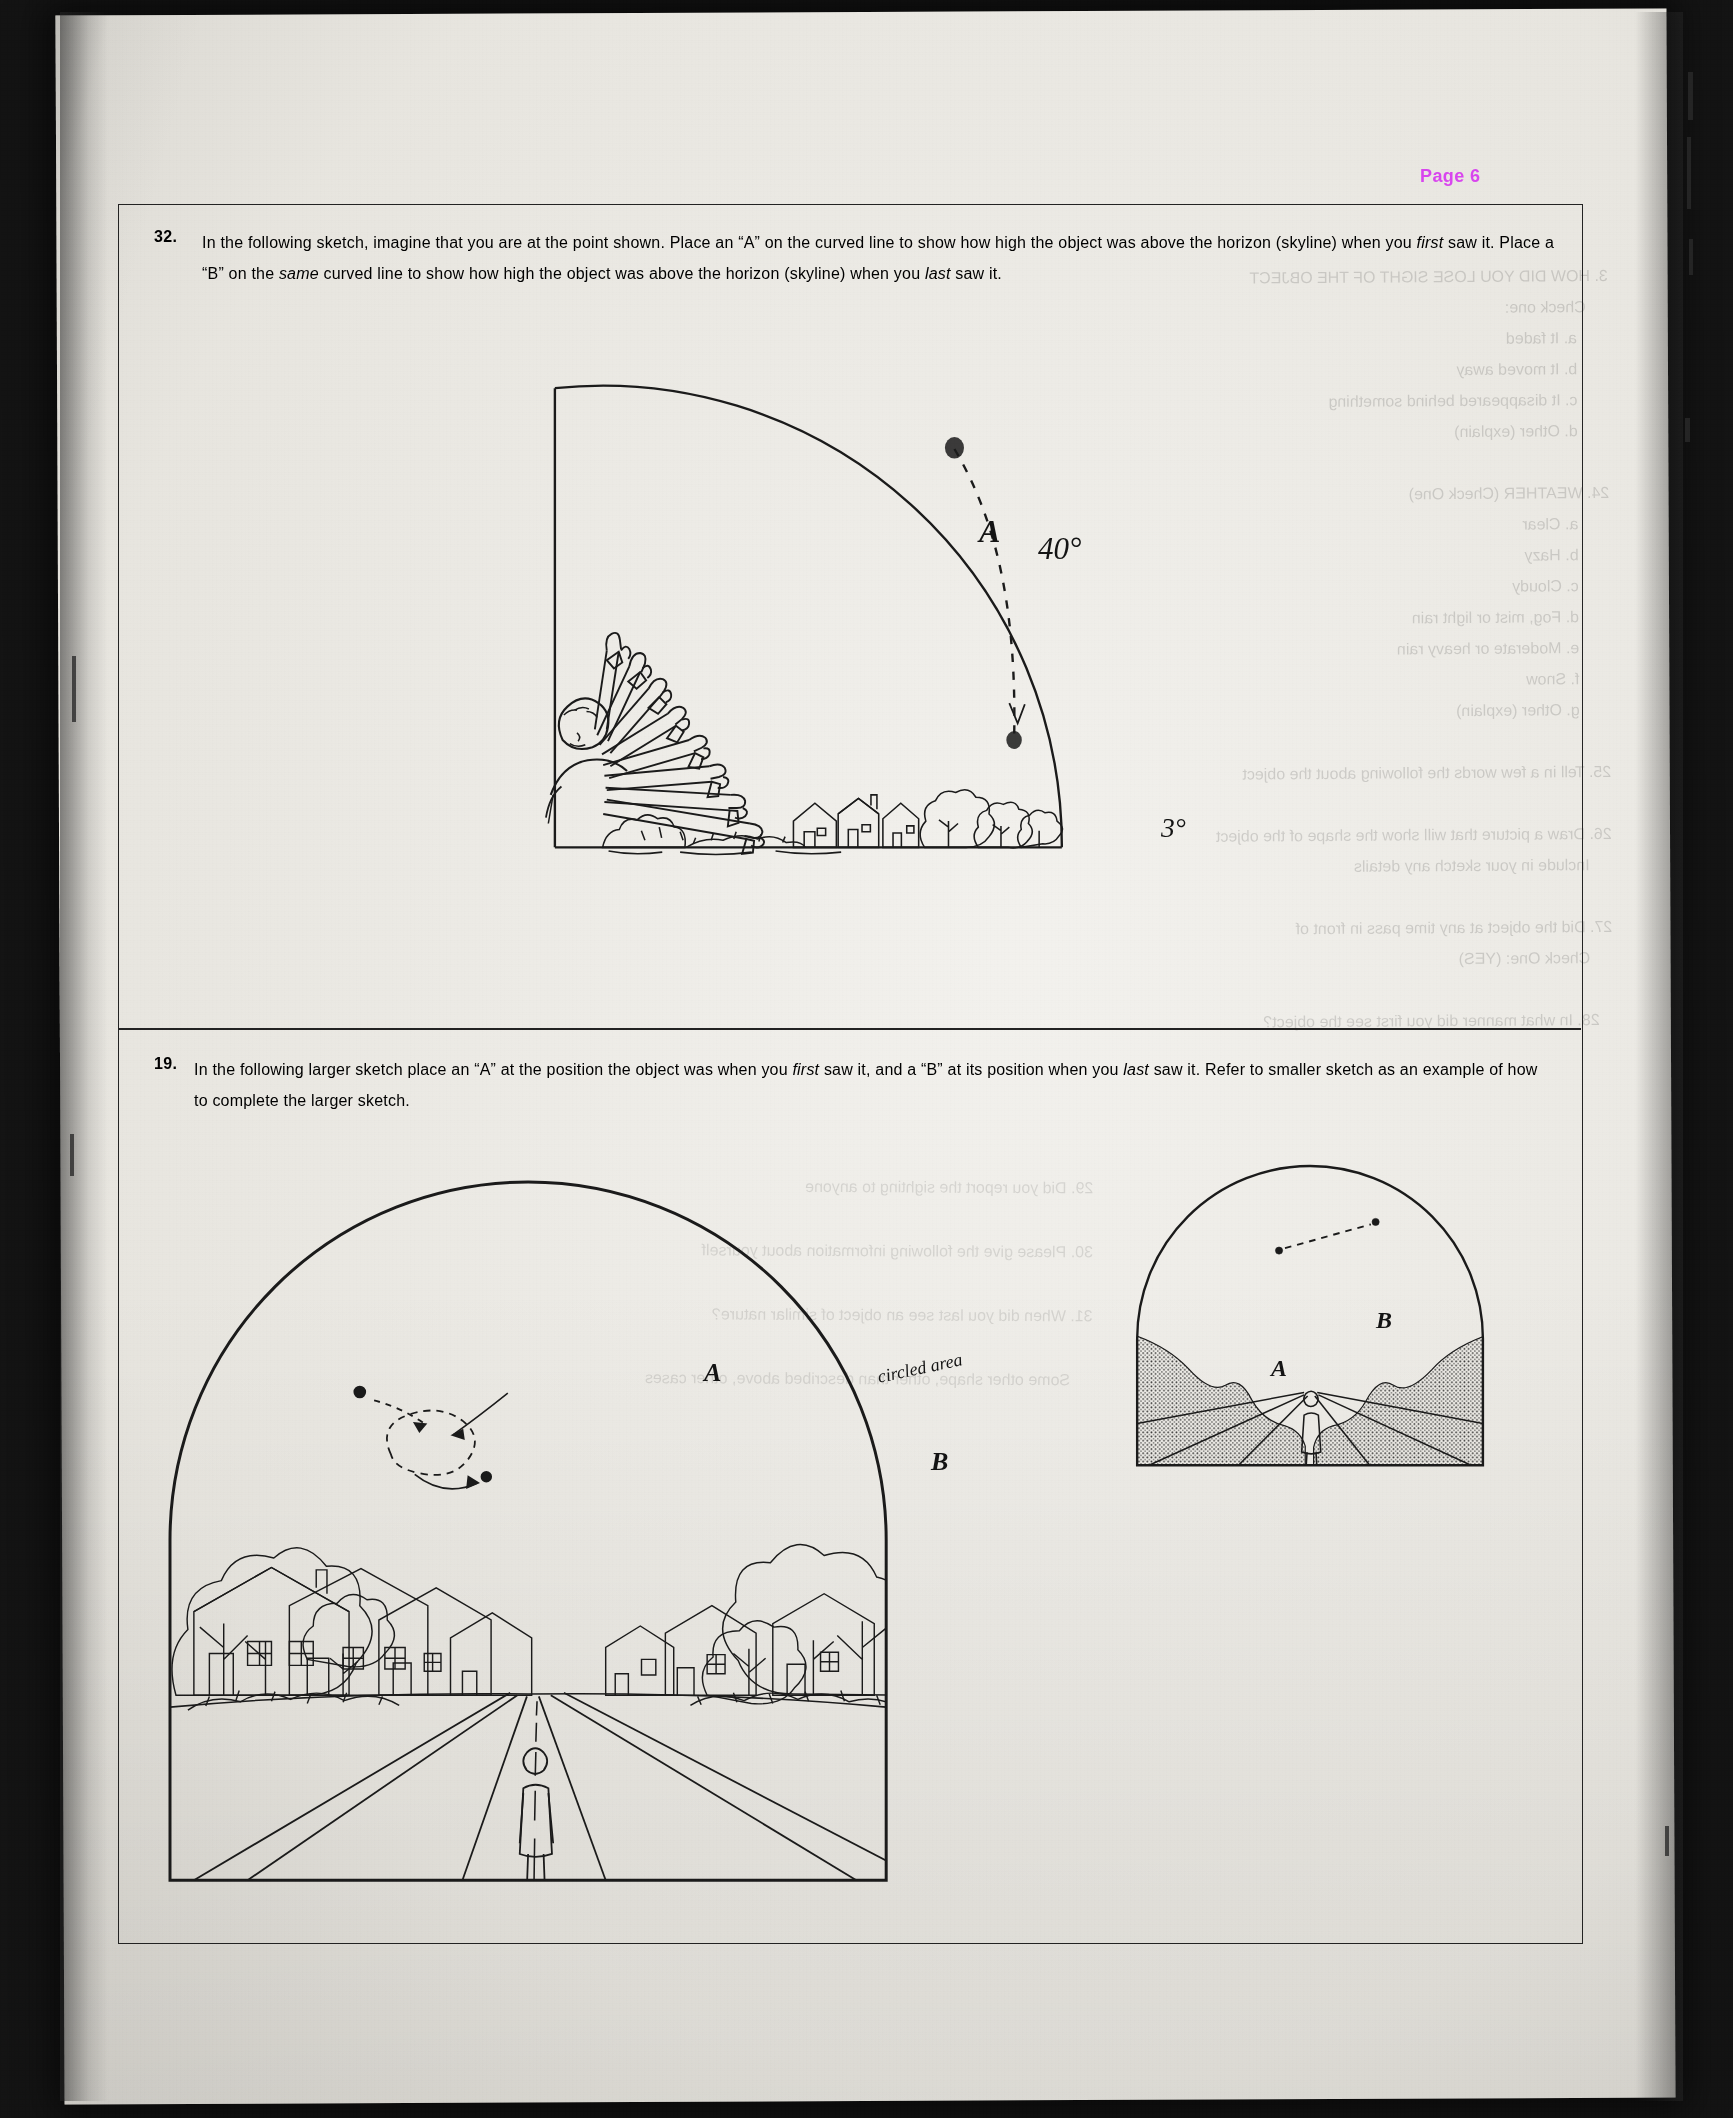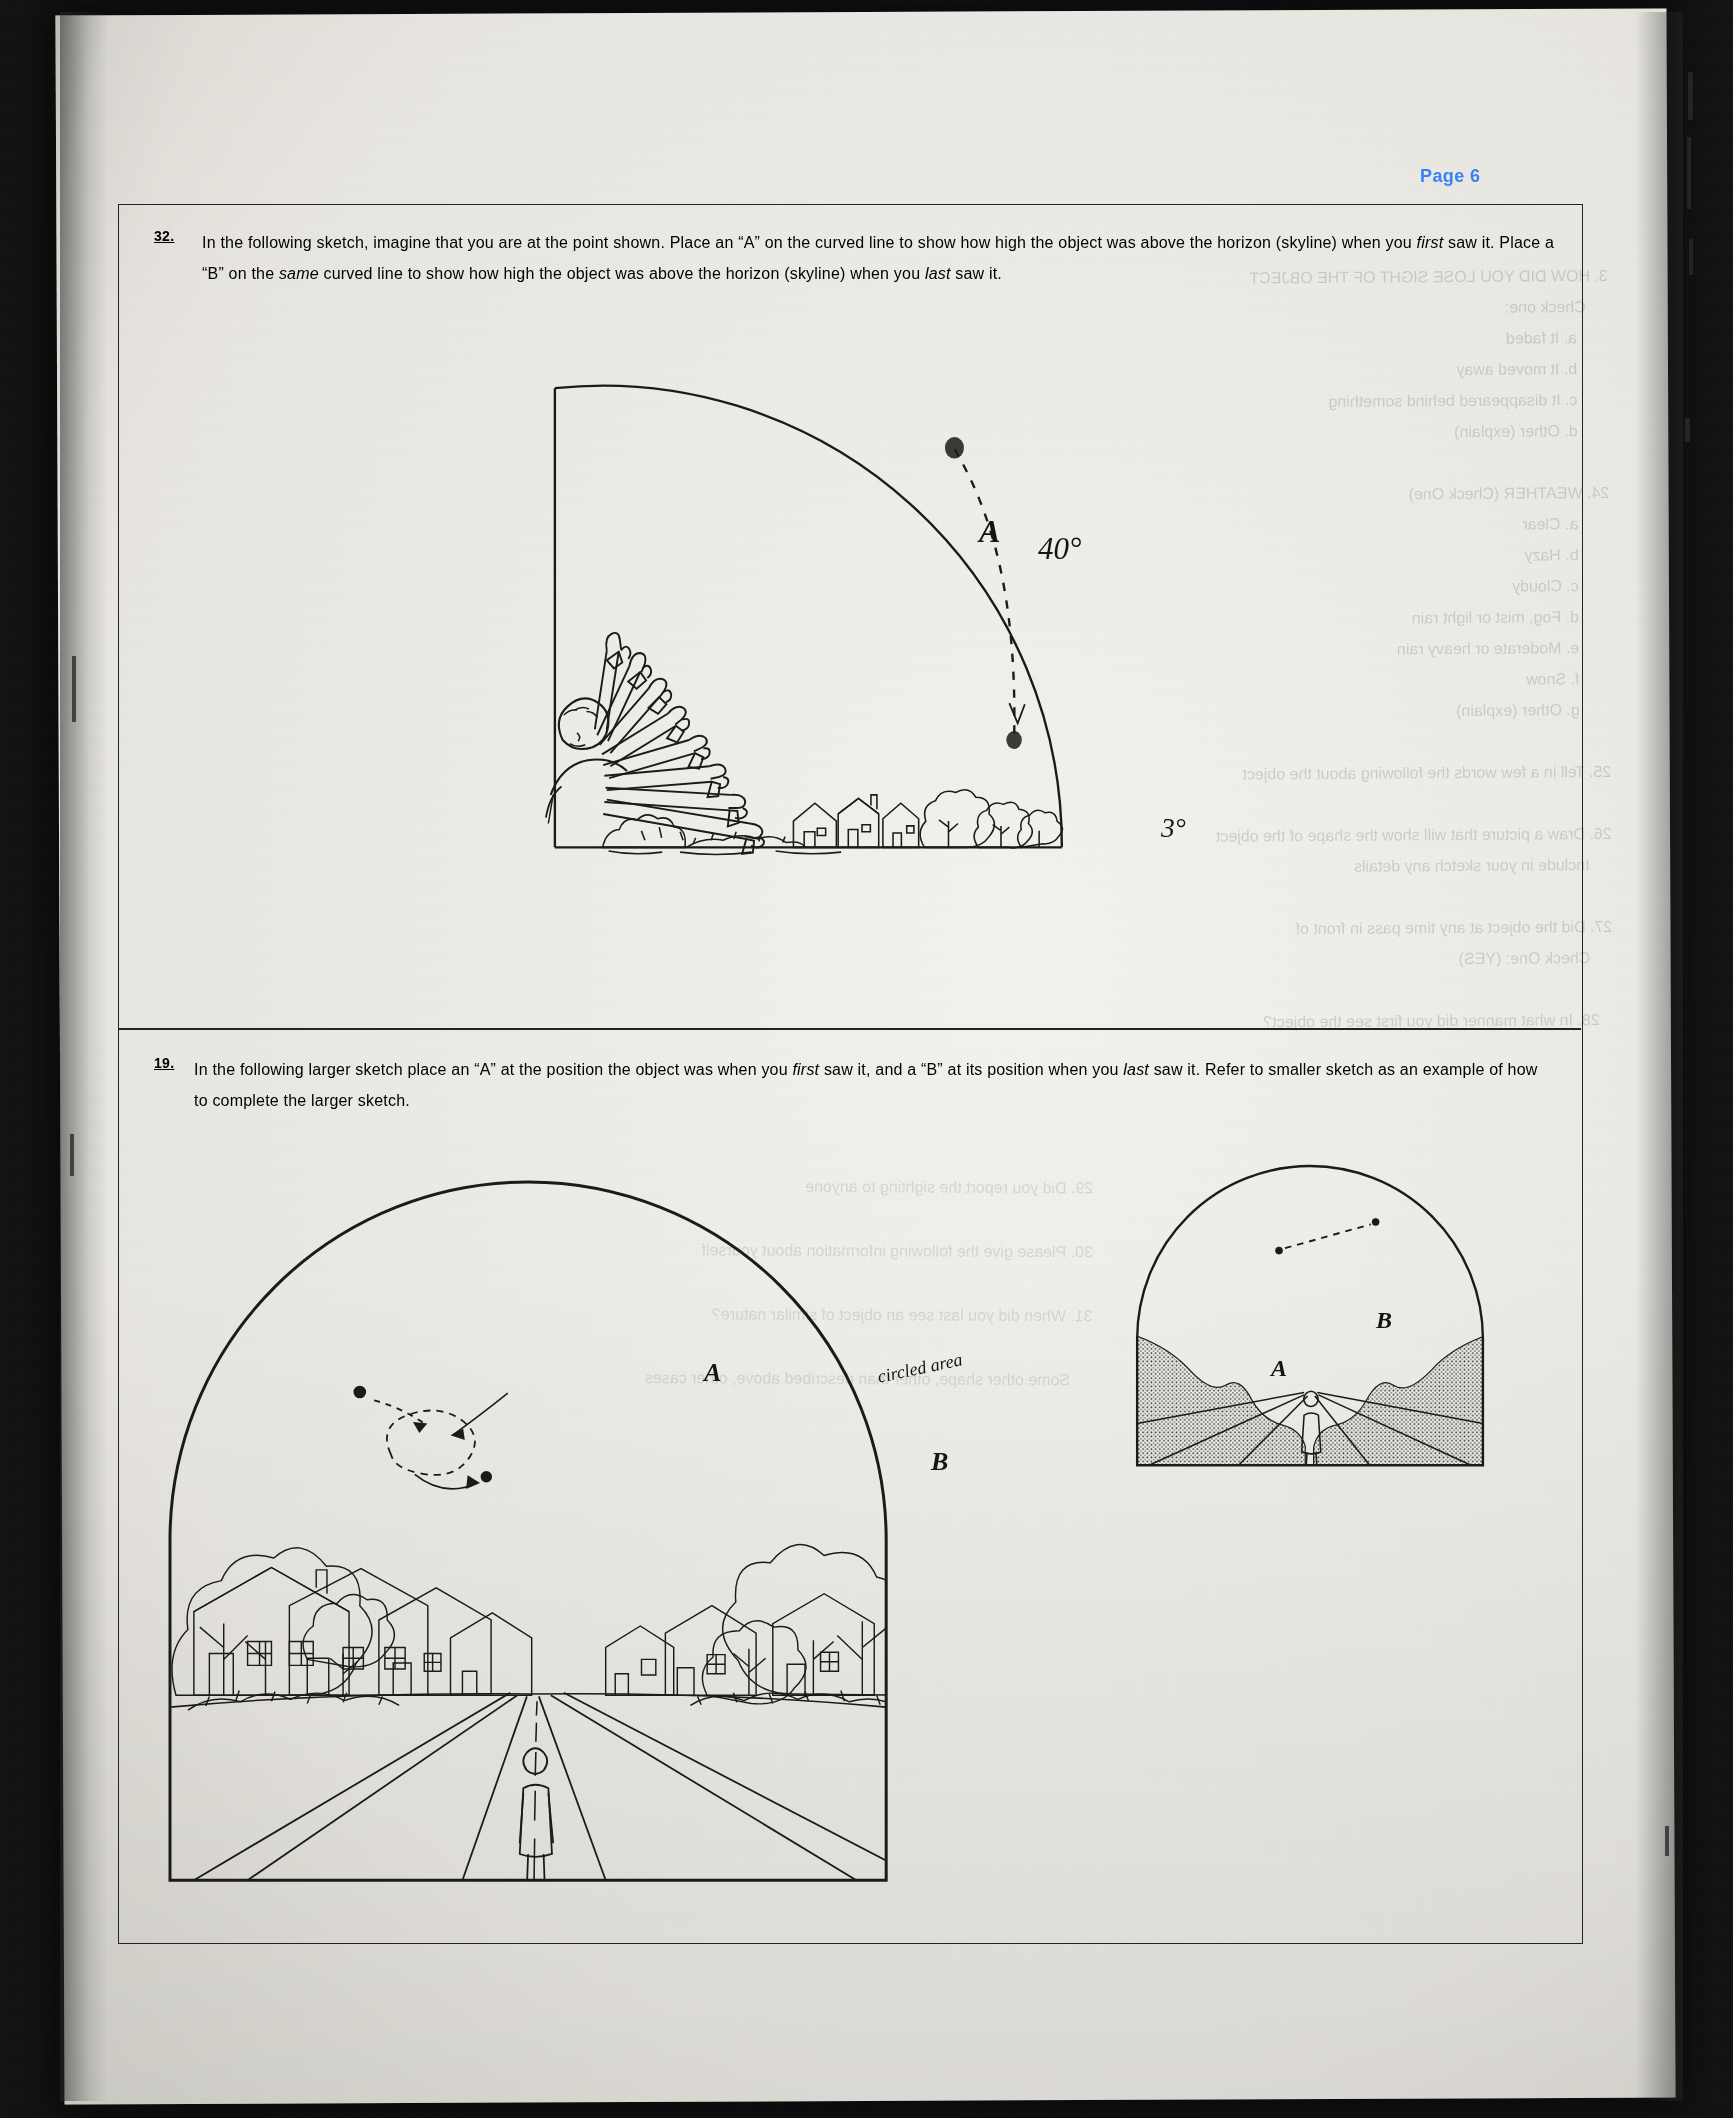--- a/index.html
+++ b/index.html
@@ -98,21 +98,21 @@
   }
 
   
   #page-label {
     position: absolute;
     left: 1420px;
     top: 166px;
     font-size: 18px;
     font-weight: bold;
     letter-spacing: 0.4px;
-    color: #3b82f6;
+    color: #d946ef;
   }
   .rule-box {
     position: absolute;
     border: 1.8px solid #232323;
   }
   #box-outer {
     left: 118px;
     top: 204px;
     width: 1463px;
     height: 1738px;
@@ -120,24 +120,23 @@
   #divider-line {
     position: absolute;
     left: 119px;
     top: 1028px;
     width: 1462px;
     height: 1.8px;
     background: #232323;
   }
   .qnum {
     position: absolute;
-    font-size: 14px;
+    font-size: 16px;
     font-weight: bold;
     letter-spacing: 0.3px;
-    text-decoration: underline;
   }
   .qtext {
     position: absolute;
     font-size: 16px;
     line-height: 31px;
     letter-spacing: 0.2px;
     width: 1361px;
   }
   .qtext i { font-style: italic; }
 

